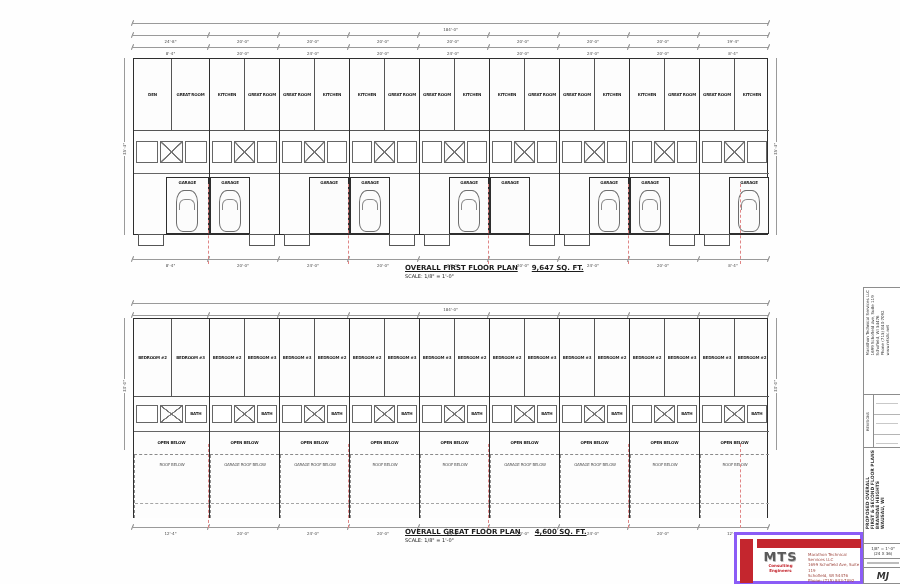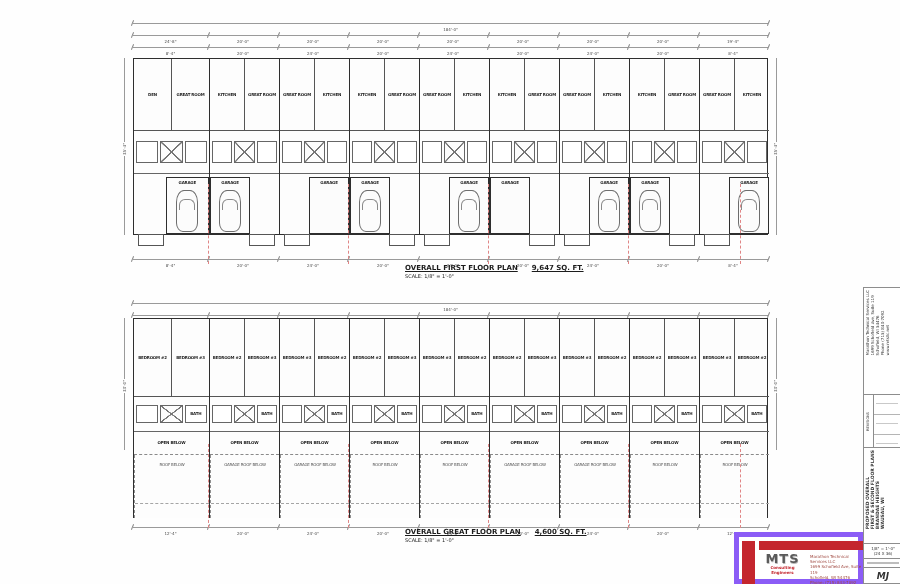--- a/index.html
+++ b/index.html
@@ -78,21 +78,21 @@
   .rev-row{flex:1;border-bottom:1px solid #b5b5b5;position:relative;}
   .rev-row:last-child{border-bottom:none;}
   .rev-row::after{content:'';position:absolute;left:2px;top:40%;right:4px;height:1.5px;background:#c9c9c9;}
   .info-cell{border-bottom:1px solid #8d8d8d;text-align:center;}
   .info-scale{font-size:4px;line-height:5px;padding:2px 0;color:#333;}
   .info-thin{height:8px;position:relative;}
   .info-thin::after{content:'';position:absolute;left:3px;right:3px;top:3px;height:1.5px;background:#bdbdbd;}
   .info-initials{flex:1;font-size:9px;font-style:italic;font-weight:bold;color:#333;display:flex;align-items:center;justify-content:center;border-bottom:none;}
 
   
-  .logoblock{position:absolute;left:734px;top:532px;width:129px;height:52px;border:5px solid #8b5cf6;box-sizing:border-box;background:#fff;}
+  .logoblock{position:absolute;left:734px;top:532px;width:129px;height:52px;border:3px solid #8b5cf6;box-sizing:border-box;background:#fff;}
   .logo-vbar{position:absolute;left:3px;top:4px;width:13px;height:44px;}
   .logo-hbar{position:absolute;left:20px;top:4px;width:104px;height:9px;}
   .mts-box{position:absolute;left:20px;top:15px;width:47px;height:33px;text-align:center;}
   .mts-name{font-size:13px;line-height:14px;font-weight:bold;color:#5a5a5a;letter-spacing:1px;text-shadow:0.5px 0.5px 0 #bbb;}
   .mts-sub{font-size:4px;line-height:4.5px;font-weight:bold;}
   .logo-addr{position:absolute;left:71px;top:17px;width:56px;font-size:4px;line-height:5.2px;color:#a04a42;white-space:pre-line;}
 
   .noselect{user-select:none;}
 </style>
 </head>

